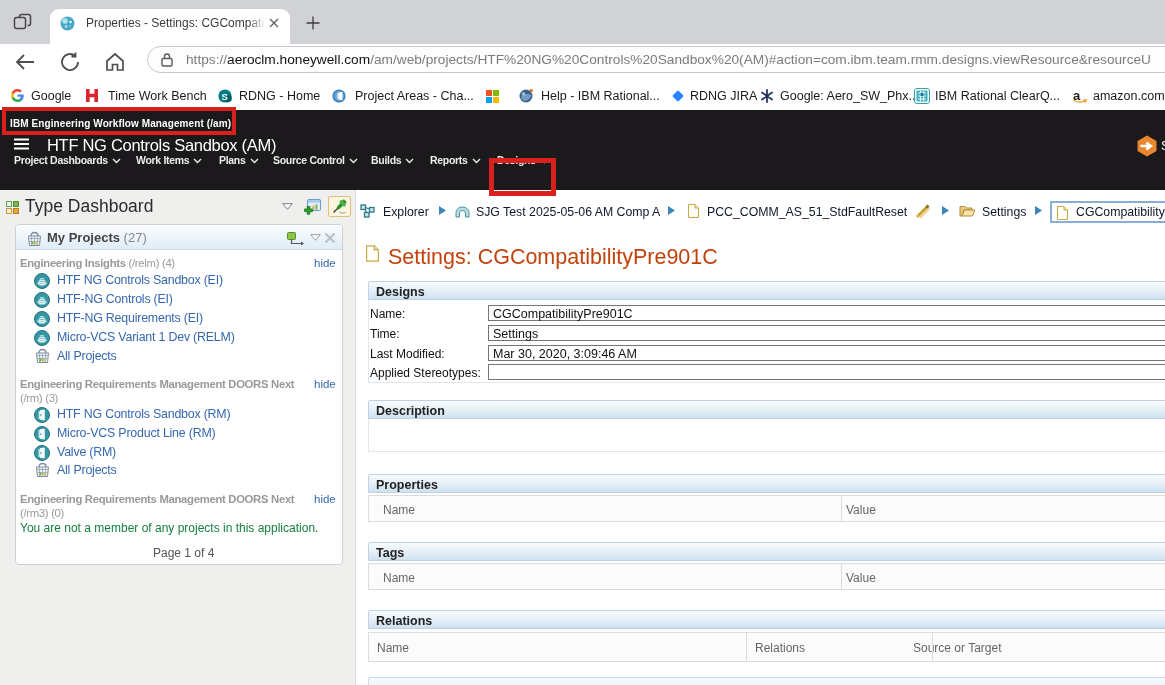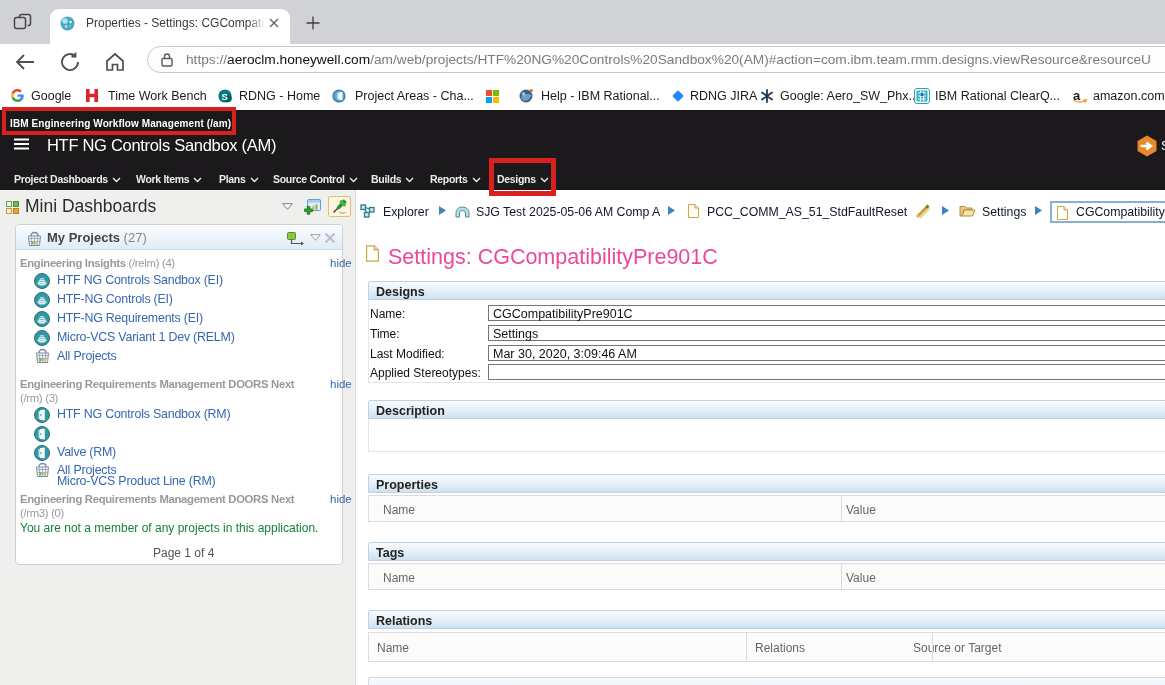--- a/index.html
+++ b/index.html
@@ -14,41 +14,41 @@
   -webkit-mask-image:linear-gradient(90deg,#000 90%,transparent 99%); }
 #toolbar { left:0; top:44px; width:1165px; height:41px; background:#fff; }
 #addrbar { left:147px; top:46px; width:1100px; height:27px; background:#fdfdfd; border:1px solid #c6c8cc; border-radius:14px; }
 #urltext { left:186px; top:52px; font-size:13.7px; color:#7c7c7c; white-space:nowrap; }
 #urltext b { color:#111; font-weight:normal; }
 .bm { position:absolute; top:89px; font-size:12.5px; color:#1b1b1b; white-space:nowrap; }
 
 #blackbar { left:0; top:110px; width:1165px; height:80px; background:#1b191c; }
 #appname { left:10px; top:118px; font-size:10px; font-weight:bold; color:#fff; letter-spacing:0.1px; }
 #projtitle { left:47px; top:136px; font-size:16.5px; color:#fff; letter-spacing:-0.3px; }
-.menuitem { position:absolute; top:173px; font-size:10.5px; font-weight:bold; color:#ececec; letter-spacing:-0.3px;text-align:center; }
+.menuitem { position:absolute; top:154px; font-size:10.5px; font-weight:bold; color:#ececec; letter-spacing:-0.3px;text-align:center; }
 .chev { display:inline-block; margin-left:4px; }
 .redrect { position:absolute; border:4px solid #d8201c; background:transparent; z-index:50; }
 
 #panel { left:0; top:190px; width:356px; height:495px; background:#efefed; border-right:1px solid #dadada; }
 #mdtitle { left:25px; top:196px; font-size:17.5px; color:#2b2b2b; }
 #pinbox { left:328px; top:196px; width:23px; height:21px; background:#fdf5dd; border:1px solid #e0bf7c; border-radius:2px; }
 #card { left:15px; top:224px; width:328px; height:341px; background:#fff; border:1px solid #cfcfcf; border-radius:4px; }
 #cardhead { left:16px; top:225px; width:326px; height:25px; background:linear-gradient(#fafcfe,#e0ecf7); border-bottom:1px solid #c8daeb; border-radius:4px 4px 0 0; }
 #cardtitle { left:47px; top:230px; font-size:13px; font-weight:bold; color:#444; }
 #cardcount { font-weight:normal; color:#888; }
 .secthead { position:absolute; font-size:11.3px; font-weight:bold; color:#999; letter-spacing:-0.3px; white-space:nowrap; line-height:13.5px; }
 .secthead .nrm { font-weight:normal; color:#9a9a9a; }
-.hide { position:absolute; font-size:11.5px; color:#3668b0;margin-left:16px; }
+.hide { position:absolute; font-size:11.5px; color:#3668b0; }
 .pitem { position:absolute; font-size:12.4px; color:#3668b0; white-space:nowrap; letter-spacing:-0.2px; }
 .gmsg { position:absolute; font-size:12px; color:#15803d; }
 
 #main { left:357px; top:190px; width:808px; height:495px; background:#fff; }
 .crumb { position:absolute; top:205px; font-size:12.3px; color:#0f172a; white-space:nowrap; }
 #selbox { left:1050px; top:201px; width:130px; height:22px; border:2px solid #88aed2; background:#fff; }
-#pagetitle { left:388px; top:245px; font-size:21.5px; color:#ec4899; }
+#pagetitle { left:388px; top:245px; font-size:21.5px; color:#c2410c; }
 .sechdr { position:absolute; left:368px; width:800px; height:19px; background:linear-gradient(#f8fbfd,#e7f1f8 45%,#cfe1ef); border:1px solid #bdd2e6; border-radius:2px 2px 0 0; }
 .sechdr span { position:absolute; left:7px; top:3px; font-size:12.5px; font-weight:bold; color:#222; }
 .secbody { position:absolute; left:368px; width:800px; background:#fff; border:1px solid #dfe8f0; border-top:none; }
 .frow { position:absolute; font-size:12px; color:#111; }
 .fbox { position:absolute; left:488px; width:680px; height:16px; background:#fff; border:1px solid #767676; font-size:12.5px; color:#111; padding:1px 0 0 4px; }
 .thead { position:absolute; left:368px; width:800px; height:27px; background:#fbfbfb; border:1px solid #dcdcdc; }
 .thead span { position:absolute; top:7px; font-size:12px; color:#666; }
 .tdiv { position:absolute; top:0; width:1px; height:100%; background:#dcdcdc; }
 </style>
 </head>
@@ -184,21 +184,21 @@
 </svg>
 <span class="abs" style="left:1161px;top:138px;font-size:13px;color:#fff;">S</span>
 
 <div class="abs" id="panel"></div>
 <svg class="abs" style="left:6px;top:201px" width="13" height="14" viewBox="0 0 13 14">
   <rect x="0.5" y="0.5" width="5" height="5" fill="#e9f3e2" stroke="#66a352"></rect>
   <rect x="7.5" y="0.5" width="5" height="5" fill="#7ab648" stroke="#528f37"></rect>
   <rect x="0.5" y="7.5" width="5" height="5" fill="#f8ecd4" stroke="#cd9a3d"></rect>
   <rect x="7.5" y="7.5" width="5" height="5" fill="#e8a33d" stroke="#bd7f22"></rect>
 </svg>
-<div class="abs" id="mdtitle">Mini Dashboards</div>
+<div class="abs" id="mdtitle">Type Dashboard</div>
 <svg class="abs" style="left:282px;top:203px" width="11" height="7" viewBox="0 0 11 7">
   <polygon points="0.7,0.7 10.3,0.7 5.5,6.3" fill="#fdfdfd" stroke="#7d7d7d" stroke-width="1"></polygon>
 </svg>
 <svg class="abs" style="left:303px;top:199px" width="18" height="16" viewBox="0 0 18 16">
   <rect x="4.5" y="0.5" width="13" height="11" rx="1" fill="#ddeefa" stroke="#6699cc"></rect>
   <rect x="5" y="1" width="12" height="2.6" fill="#aaccea"></rect>
   <rect x="9.5" y="6.5" width="2" height="4" fill="#e8a33d"></rect>
     <rect x="12.5" y="5.5" width="2" height="5" fill="#7ab648"></rect>
   <path d="M3.8 6.8 h2.6 v-2.6 h2.6 v2.6 h2.6 v2.6 H9 v2.6 H6.4 v-2.6 H3.8 Z" transform="translate(-2.2,3.2)" fill="#2e9e2e" stroke="#1c7a1c" stroke-width="0.9"></path>
 </svg>
@@ -264,21 +264,21 @@
   <circle cx="8" cy="8" r="7.5" fill="#3697a3"></circle>
     <circle cx="8" cy="8" r="7.5" fill="none" stroke="#20727d"></circle>
   <path d="M6 3.2 L10.8 2.4 V13.6 L6 12.8 Z" fill="#f2fafb"></path>
   <path d="M4.6 4 H6 V12 H4.6 Z" fill="#cfe9ec"></path>
   <circle cx="6.8" cy="8" r="0.8" fill="#2f8f9b"></circle>
 </svg>
 <span class="pitem" style="left:57px; top:407px;">HTF NG Controls Sandbox (RM)</span>
 <svg class="abs" style="left:34px;top:426px" width="16" height="16">
     <use href="#rmicon"></use>
   </svg>
-<span class="pitem" style="left:57px; top:426px;margin-top:48px;">Micro-VCS Product Line (RM)</span>
+<span class="pitem" style="left:57px; top:426px;">Micro-VCS Product Line (RM)</span>
 <svg class="abs" style="left:34px;top:445px" width="16" height="16">
     <use href="#rmicon"></use>
   </svg>
 <span class="pitem" style="left:57px; top:445px;">Valve (RM)</span>
 <svg class="abs" style="left:34px;top:462px" width="16" height="16">
     <use href="#basket"></use>
   </svg>
 <span class="pitem" style="left:57px; top:463px;">All Projects</span>
 <div class="secthead" style="left:20px; top:493px;">Engineering Requirements Management DOORS Next<br><span class="nrm">(/rm3) (0)</span></div>
 <a class="hide" style="top:493px; left:314px;">hide</a>

